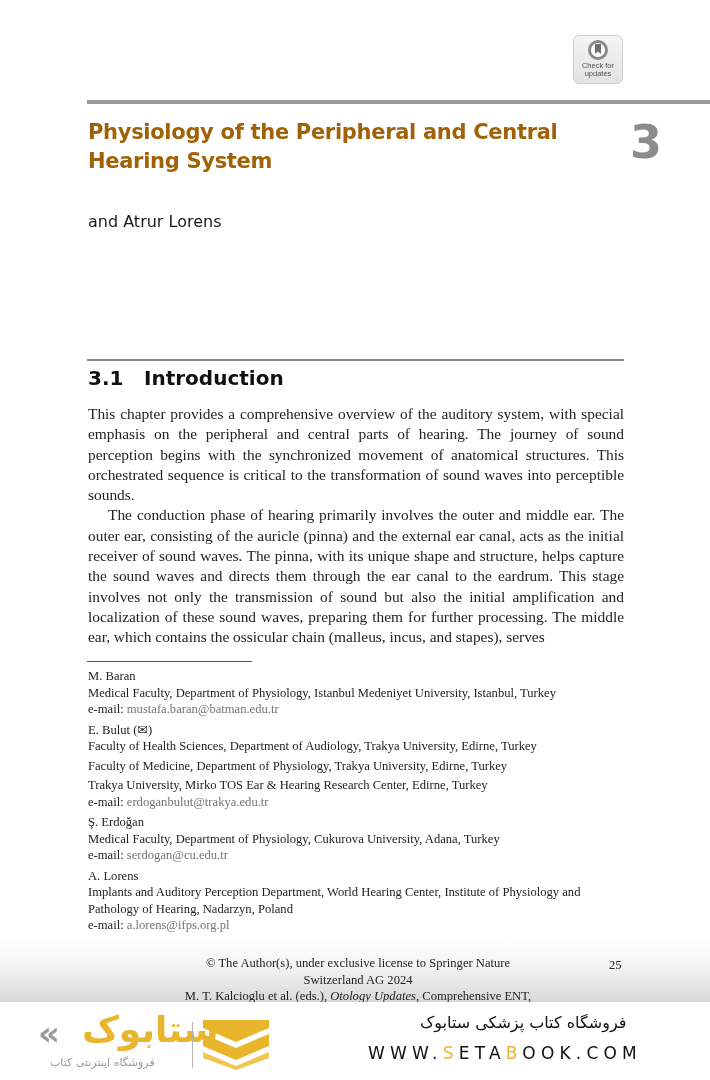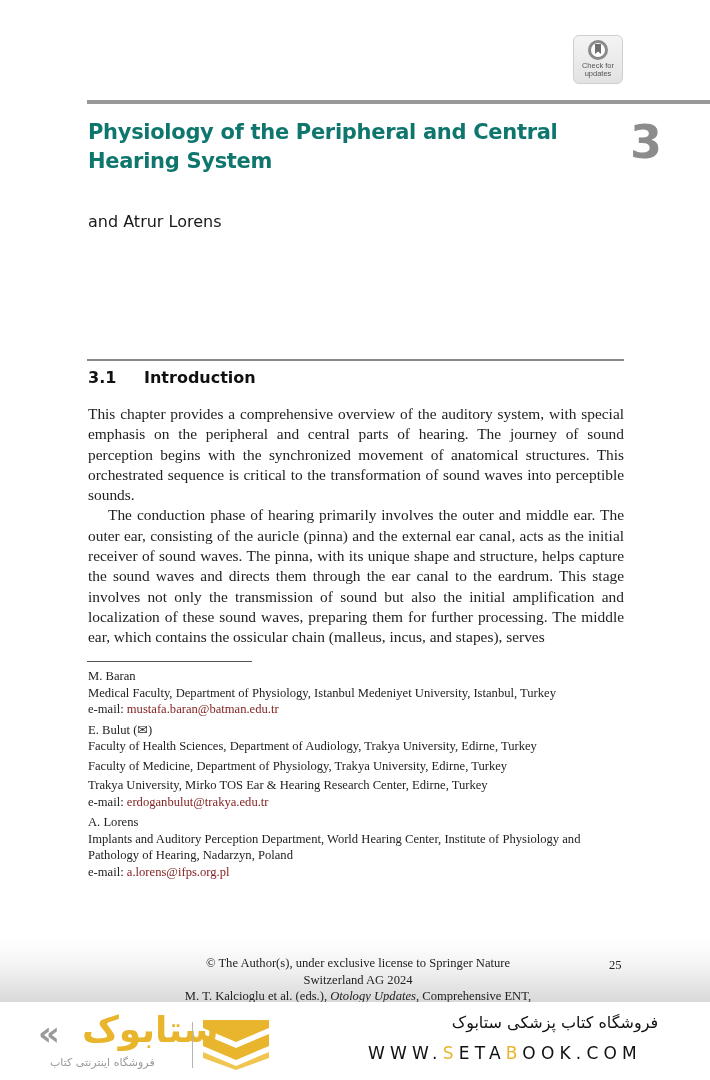--- a/index.html
+++ b/index.html
@@ -31,57 +31,57 @@
   .cfu .lbl {
     font-family: "Liberation Sans", sans-serif; font-size: 7.5px; line-height: 7.5px;
     color: #555; text-align: center; margin-top: 2px;
   }
 
   .top-rule { left: 87px; top: 100px; width: 623px; height: 4px; background: #999; }
 
   .chapter-title {
     left: 88px; top: 118px; width: 500px;
     font-family: "DejaVu Sans", sans-serif; font-weight: bold;
-    font-size: 21px; line-height: 29px; color: #0f766e; letter-spacing: -0.3px;
+    font-size: 21px; line-height: 29px; color: #a16207; letter-spacing: -0.3px;
   }
   .chapter-num {
     left: 630px; top: 112px;
     font-family: "DejaVu Sans", sans-serif; font-weight: bold;
     font-size: 46px; line-height: 60px; color: #8c8c8c;
   }
   .authors {
     left: 88px; top: 210px; width: 420px;
     font-family: "DejaVu Sans", sans-serif; font-size: 16px; line-height: 24px;
     color: #1a1a1a;
   }
 
   .sec-rule { left: 87px; top: 359px; width: 537px; height: 2px; background: #8a8a8a; }
   .sec-head {
     left: 88px; top: 367px;
-    font-family: "DejaVu Sans", sans-serif; font-weight: bold; font-size: 16px; line-height: 22px;
+    font-family: "DejaVu Sans", sans-serif; font-weight: bold; font-size: 20px; line-height: 22px;
     display: flex; color: #111;
   }
   .sec-head .num { width: 56px; }
 
   .body-text {
     left: 88px; top: 404px; width: 536px;
     font-size: 15.4px; line-height: 20.3px; text-align: justify;
     color: #222;
   }
   .body-text p { margin: 0; }
   .body-text p + p { text-indent: 20px; }
 
   .fn-rule { left: 87px; top: 661px; width: 165px; height: 1px; background: #555; }
   .affils {
     left: 88px; top: 668px; width: 540px;
     font-size: 12.6px; line-height: 16.5px; color: #222;
   }
   .affil { margin-bottom: 4px; }
   .affil .sub { margin-top: 3px; }
-  .email { color: #7f1d1d; }
+  .email { color: #737373; }
 
   .footer-fade {
     left: 0; top: 940px; width: 710px; height: 62px;
     background: linear-gradient(#ffffff 0%, #f4f4f4 40%, #d9d9d9 100%);
   }
   .footer {
     left: 88px; top: 955px; width: 540px;
     font-size: 12.6px; line-height: 16.5px; color: #222; text-align: center;
   }
   .page-num { left: 609px; top: 957px; font-size: 12.6px; line-height: 16.5px; color: #222; }
@@ -98,21 +98,21 @@
     font-family: "DejaVu Sans", sans-serif; font-weight: bold; font-size: 36px; line-height: 40px;
     color: #e9b52c;
   }
   .logo-sub {
     left: 50px; top: 1056px; font-family: "DejaVu Sans", sans-serif;
     font-size: 11px; color: #9a9a9a; direction: rtl;
   }
   .logo-sep { left: 192px; top: 1022px; width: 1px; height: 46px; background: #b5b5b5; }
   .logo-chevron { left: 203px; top: 1020px; width: 66px; height: 50px; }
   .store-fa {
-    left: 420px; top: 1013px; width: 270px; text-align: center;
+    left: 420px; top: 1013px; width: 270px; text-align: left;
     font-family: "DejaVu Sans", sans-serif; font-size: 16px; color: #111; direction: rtl;
   }
   .store-url {
     left: 368px; top: 1043px;
     font-family: "DejaVu Sans", sans-serif; font-size: 17px; letter-spacing: 5.2px; color: #111;
   }
   .store-url .hl { color: #e9b52c; }
 </style>
 </head>
 <body>
@@ -157,20 +157,25 @@
     <div><span>e-mail: </span><span class="email">mustafa.baran@batman.edu.tr</span></div>
   </div>
   <div class="affil">
     <div>E. Bulut (✉)</div>
     <div>Faculty of Health Sciences, Department of Audiology, Trakya University, Edirne, Turkey</div>
     <div class="sub">Faculty of Medicine, Department of Physiology, Trakya University, Edirne, Turkey</div>
     <div class="sub">Trakya University, Mirko TOS Ear &amp; Hearing Research Center, Edirne, Turkey</div>
     <div><span>e-mail: </span><span class="email">erdoganbulut@trakya.edu.tr</span></div>
   </div>
   <div class="affil">
+    <div>Ş. Erdoğan</div>
+    <div>Medical Faculty, Department of Physiology, Cukurova University, Adana, Turkey</div>
+    <div><span>e-mail: </span><span class="email">serdogan@cu.edu.tr</span></div>
+  </div>
+  <div class="affil">
     <div>A. Lorens</div>
     <div>Implants and Auditory Perception Department, World Hearing Center, Institute of Physiology and Pathology of Hearing, Nadarzyn, Poland</div>
     <div><span>e-mail: </span><span class="email">a.lorens@ifps.org.pl</span></div>
   </div>
 </div>
 
 <div class="abs footer-fade"></div>
 <div class="abs footer">
   <div>© The Author(s), under exclusive license to Springer Nature</div>
   <div>Switzerland AG 2024</div>

